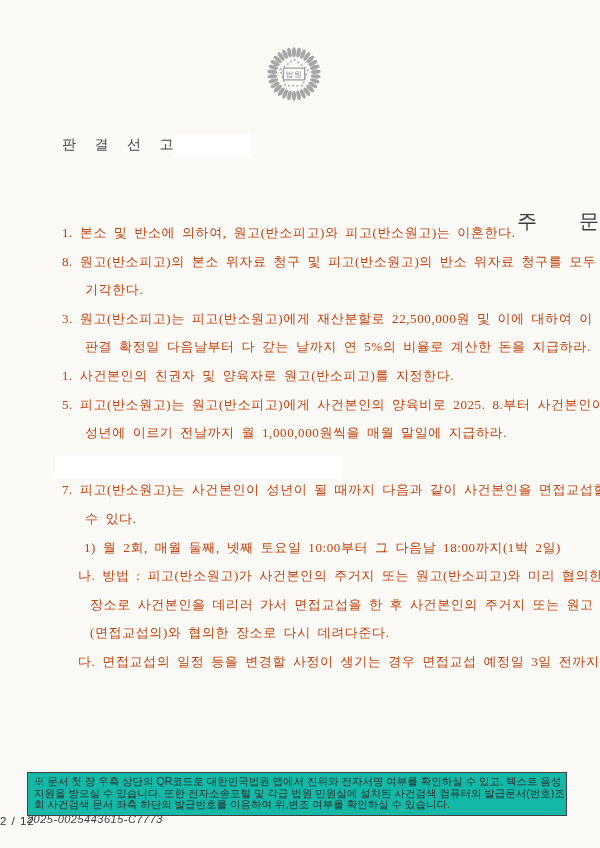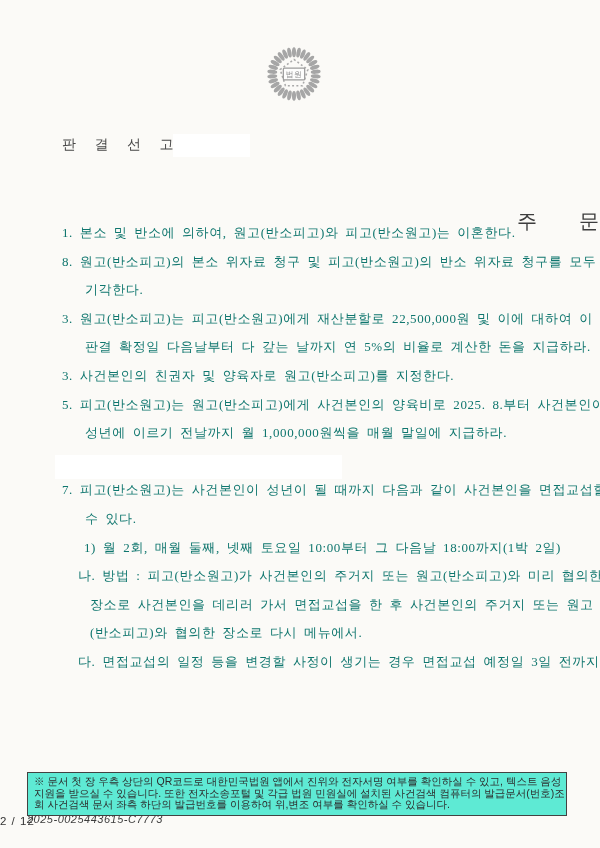--- a/index.html
+++ b/index.html
@@ -36,39 +36,39 @@
   .main-heading {
     position:absolute; top:192px; left:0; width:100%;
     text-align:right; font-size:20px; color:#3d3d3d; letter-spacing:1px;margin-top:16px;
   }
   .main-heading .gap { display:inline-block; width:41px; }
 
   
   .judgment-body { position:absolute; left:62px; top:224px; width:500px; }
   .line {
     height:28.6px; white-space:nowrap;
-    font-size:13px; letter-spacing:0.6px; word-spacing:3px; color:#0f766e;
+    font-size:13px; letter-spacing:0.6px; word-spacing:3px; color:#c2410c;
   }
   .ind-num      { margin-left:0; }
   .ind-cont     { margin-left:23px; }
   .ind-sub1     { margin-left:16px; }
   .ind-sub2     { margin-left:21px;text-align:center; }
   .ind-sub1cont { margin-left:28px; }
   .line.redacted {
     width:287px; height:24px; margin-top:2px; margin-bottom:2.6px;
     margin-left:-7px; background:#ffffff;
   }
 
   
   .footer-box {
     position:absolute; left:27px; top:772px; width:540px;
     box-sizing:border-box;
     border:1.4px solid #424242;
     padding:3px 6px 4px 6px;
-    background:#5eead4;
+    background:#14b8a6;
     font-family:"Liberation Sans", sans-serif;
     font-size:10.5px; line-height:11.6px; letter-spacing:0px; color:#2c2c2c;
     overflow:hidden;
   }
   .notice-line { white-space:nowrap; }
 
   .issue-number {
     position:absolute; left:27px; top:813px;
     font-family:"Liberation Sans", sans-serif;
     font-size:11px; letter-spacing:0.5px; color:#3d3d3d;font-style:italic;
@@ -134,30 +134,30 @@
   <div class="main-heading">
     <span>주</span><span class="gap"></span><span>문</span>
   </div>
 
   <div class="judgment-body">
       <div class="line ind-num">1. 본소 및 반소에 의하여, 원고(반소피고)와 피고(반소원고)는 이혼한다.</div>
       <div class="line ind-num">8. 원고(반소피고)의 본소 위자료 청구 및 피고(반소원고)의 반소 위자료 청구를 모두</div>
       <div class="line ind-cont">기각한다.</div>
       <div class="line ind-num">3. 원고(반소피고)는 피고(반소원고)에게 재산분할로 22,500,000원 및 이에 대하여 이</div>
       <div class="line ind-cont">판결 확정일 다음날부터 다 갚는 날까지 연 5%의 비율로 계산한 돈을 지급하라.</div>
-      <div class="line ind-num">3. 사건본인의 친권자 및 양육자로 원고(반소피고)를 지정한다.</div>
+      <div class="line ind-num">1. 사건본인의 친권자 및 양육자로 원고(반소피고)를 지정한다.</div>
       <div class="line ind-num">5. 피고(반소원고)는 원고(반소피고)에게 사건본인의 양육비로 2025. 8.부터 사건본인이</div>
       <div class="line ind-cont">성년에 이르기 전날까지 월 1,000,000원씩을 매월 말일에 지급하라.</div>
       <div class="line ind-num redacted"></div>
       <div class="line ind-num">7. 피고(반소원고)는 사건본인이 성년이 될 때까지 다음과 같이 사건본인을 면접교섭할</div>
       <div class="line ind-cont">수 있다.</div>
       <div class="line ind-sub2">1) 월 2회, 매월 둘째, 넷째 토요일 10:00부터 그 다음날 18:00까지(1박 2일)</div>
       <div class="line ind-sub1">나. 방법 : 피고(반소원고)가 사건본인의 주거지 또는 원고(반소피고)와 미리 협의한</div>
       <div class="line ind-sub1cont">장소로 사건본인을 데리러 가서 면접교섭을 한 후 사건본인의 주거지 또는 원고</div>
-      <div class="line ind-sub1cont">(반소피고)와 협의한 장소로 다시 메뉴에서.</div>
+      <div class="line ind-sub1cont">(면접교섭의)와 협의한 장소로 다시 데려다준다.</div>
       <div class="line ind-sub1">다. 면접교섭의 일정 등을 변경할 사정이 생기는 경우 면접교섭 예정일 3일 전까지</div>
     </div>
 
   <div class="footer-box">
       <div class="notice-line">※ 문서 첫 장 우측 상단의 QR코드로 대한민국법원 앱에서 진위와 전자서명 여부를 확인하실 수 있고, 텍스트 음성</div>
       <div class="notice-line">지원을 받으실 수 있습니다. 또한 전자소송포털 및 각급 법원 민원실에 설치된 사건검색 컴퓨터의 발급문서(번호)조</div>
       <div class="notice-line">회 사건검색 문서 좌측 하단의 발급번호를 이용하여 위,변조 여부를 확인하실 수 있습니다.</div>
     </div>
 
   <div class="issue-number">2025-0025443615-C7773</div>

